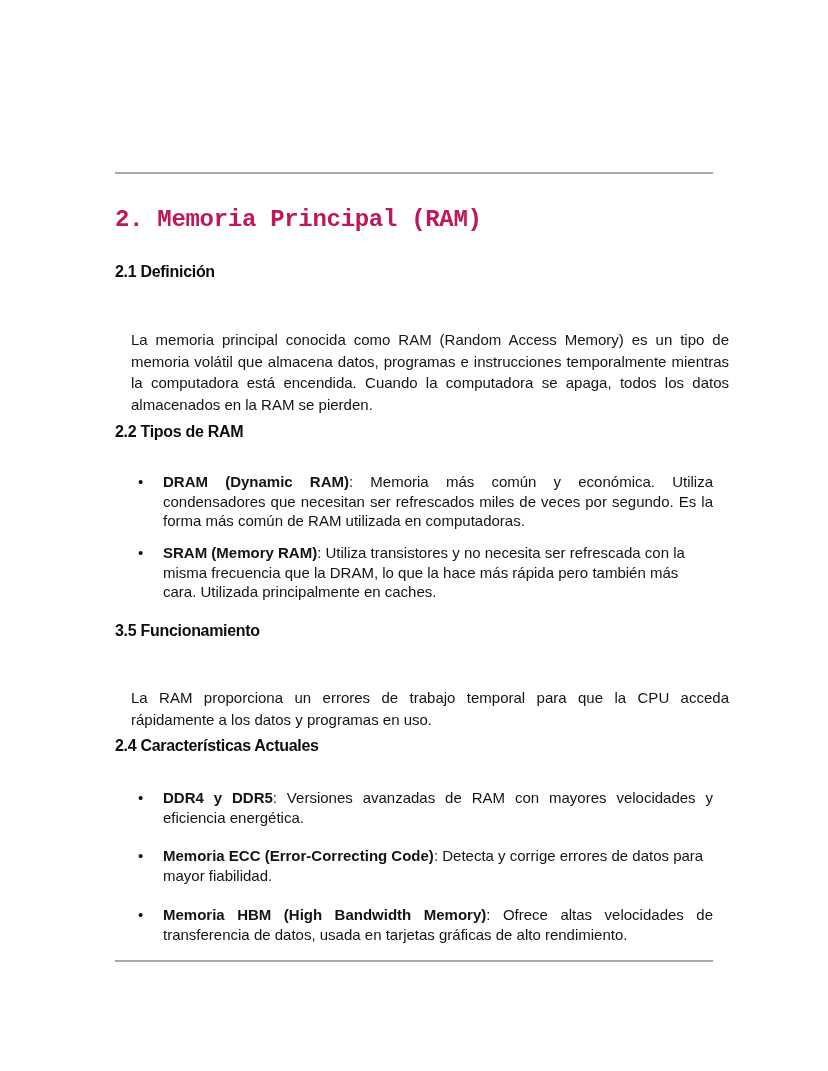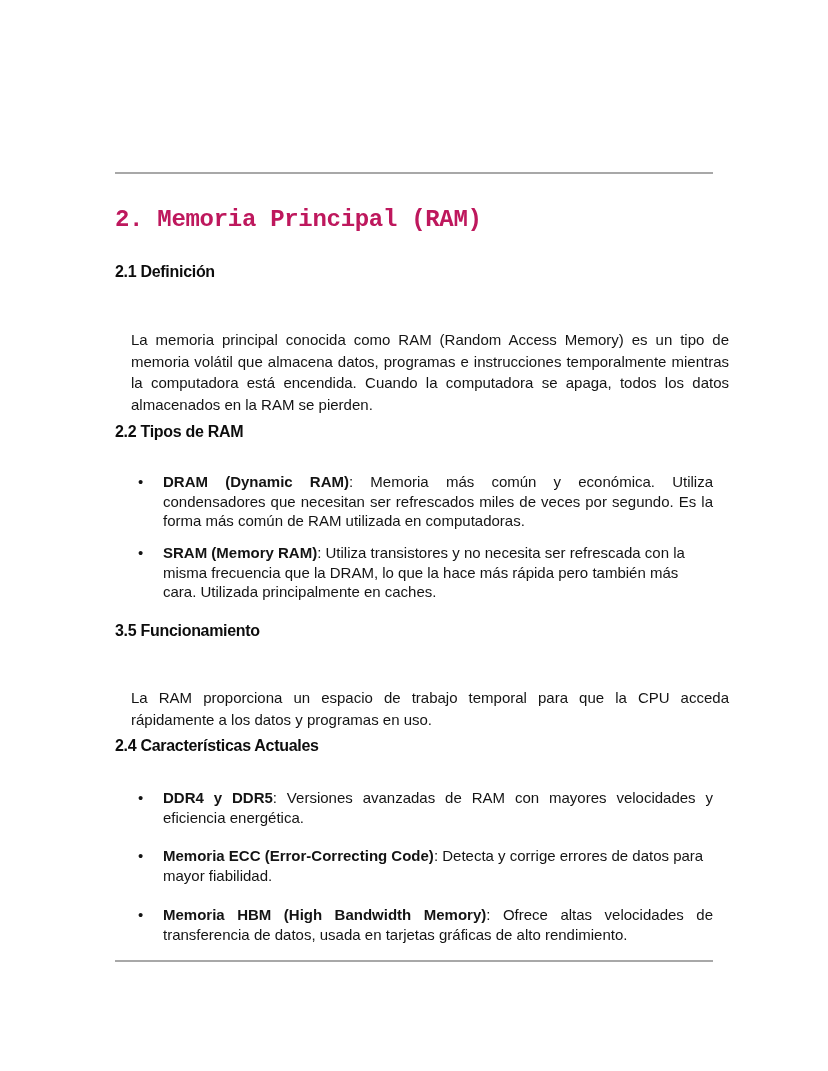--- a/index.html
+++ b/index.html
@@ -106,21 +106,21 @@
     </li>
   </ul>
   <ul class="bullet-list" style="top:543px;">
     <li class="bullet-item left">
       <span class="bullet-dot">•</span>
       <span class="term">SRAM (Memory RAM)</span><span>: Utiliza transistores y no necesita ser refrescada con la misma frecuencia que la DRAM, lo que la hace más rápida pero también más cara. Utilizada principalmente en caches.</span>
     </li>
   </ul>
 
   <h2 class="h2" style="top:622px;">3.5 Funcionamiento</h2>
-  <p class="p" style="top:671px;">La RAM proporciona un espacio de trabajo temporal para que la CPU acceda rápidamente a los datos y programas en uso.</p>
+  <p class="p" style="top:671px;">La RAM proporciona un errores de trabajo temporal para que la CPU acceda rápidamente a los datos y programas en uso.</p>
 
   <h2 class="h2" style="top:737px;">2.4 Características Actuales</h2>
   <ul class="bullet-list" style="top:788px;">
     <li class="bullet-item">
       <span class="bullet-dot">•</span>
       <span class="term">DDR4 y DDR5</span><span>: Versiones avanzadas de RAM con mayores velocidades y eficiencia energética.</span>
     </li>
   </ul>
   <ul class="bullet-list" style="top:846px;">
     <li class="bullet-item left">

